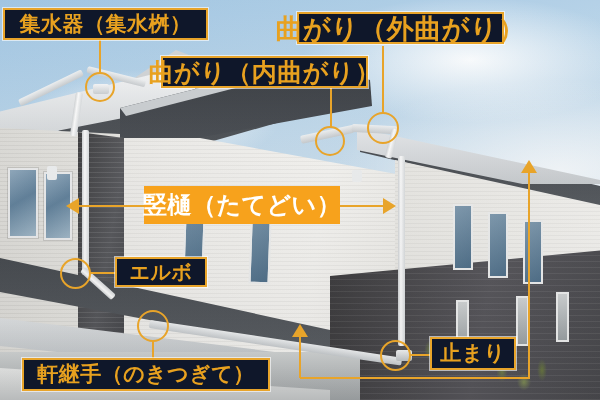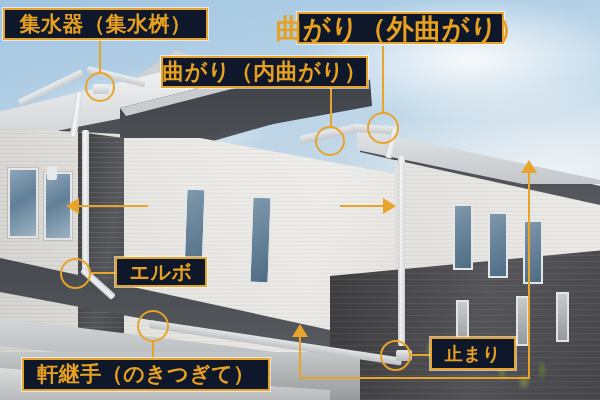--- a/index.html
+++ b/index.html
@@ -286,36 +286,39 @@
     <div class="leader h" style="left:300px;top:377px;width:230px;"></div>
     <div class="leader v" style="left:299px;top:336px;height:42px;"></div>
     <div class="ah up" style="left:292px;top:324px;"></div>
     <div class="leader v" style="left:528px;top:172px;height:206px;"></div>
     <div class="ah up" style="left:521px;top:160px;"></div>
 
     <div class="label outline" style="left:3px;top:8px;width:205px;height:32px;font-size:21px;">
       <span>集水器（集水桝）</span>
     </div>
 
-    <div class="label outline" style="left:161px;top:56px;width:207px;height:32px;font-size:22px;">
+    <div class="label outline" style="left:161px;top:56px;width:207px;height:32px;font-size:25px;">
       <span>曲がり（内曲がり）</span>
     </div>
 
     <div class="label outline" style="left:289px;top:12px;width:207px;height:32px;font-size:27px;margin-left:8px;">
       <span>曲がり（外曲がり）</span>
     </div>
 
     <div class="label outline" style="left:22px;top:358px;width:248px;height:33px;font-size:21px;">
       <span>軒継手（のきつぎて）</span>
     </div>
 
     <div class="label outline" style="left:115px;top:257px;width:92px;height:30px;font-size:20px;">
       <span>エルボ</span>
     </div>
 
-    <div class="label outline" style="left:430px;top:337px;width:86px;height:33px;font-size:18px;">
+    <div class="label outline" style="left:430px;top:337px;width:86px;height:33px;font-size:21px;">
       <span>止まり</span>
     </div>
 
+    <div class="label solid" style="left:144px;top:186px;width:196px;height:38px;font-size:24px;">
+      <span>竪樋（たてどい）</span>
+    </div>
 
 
   </div>
 </div>
 
 </body></html>

